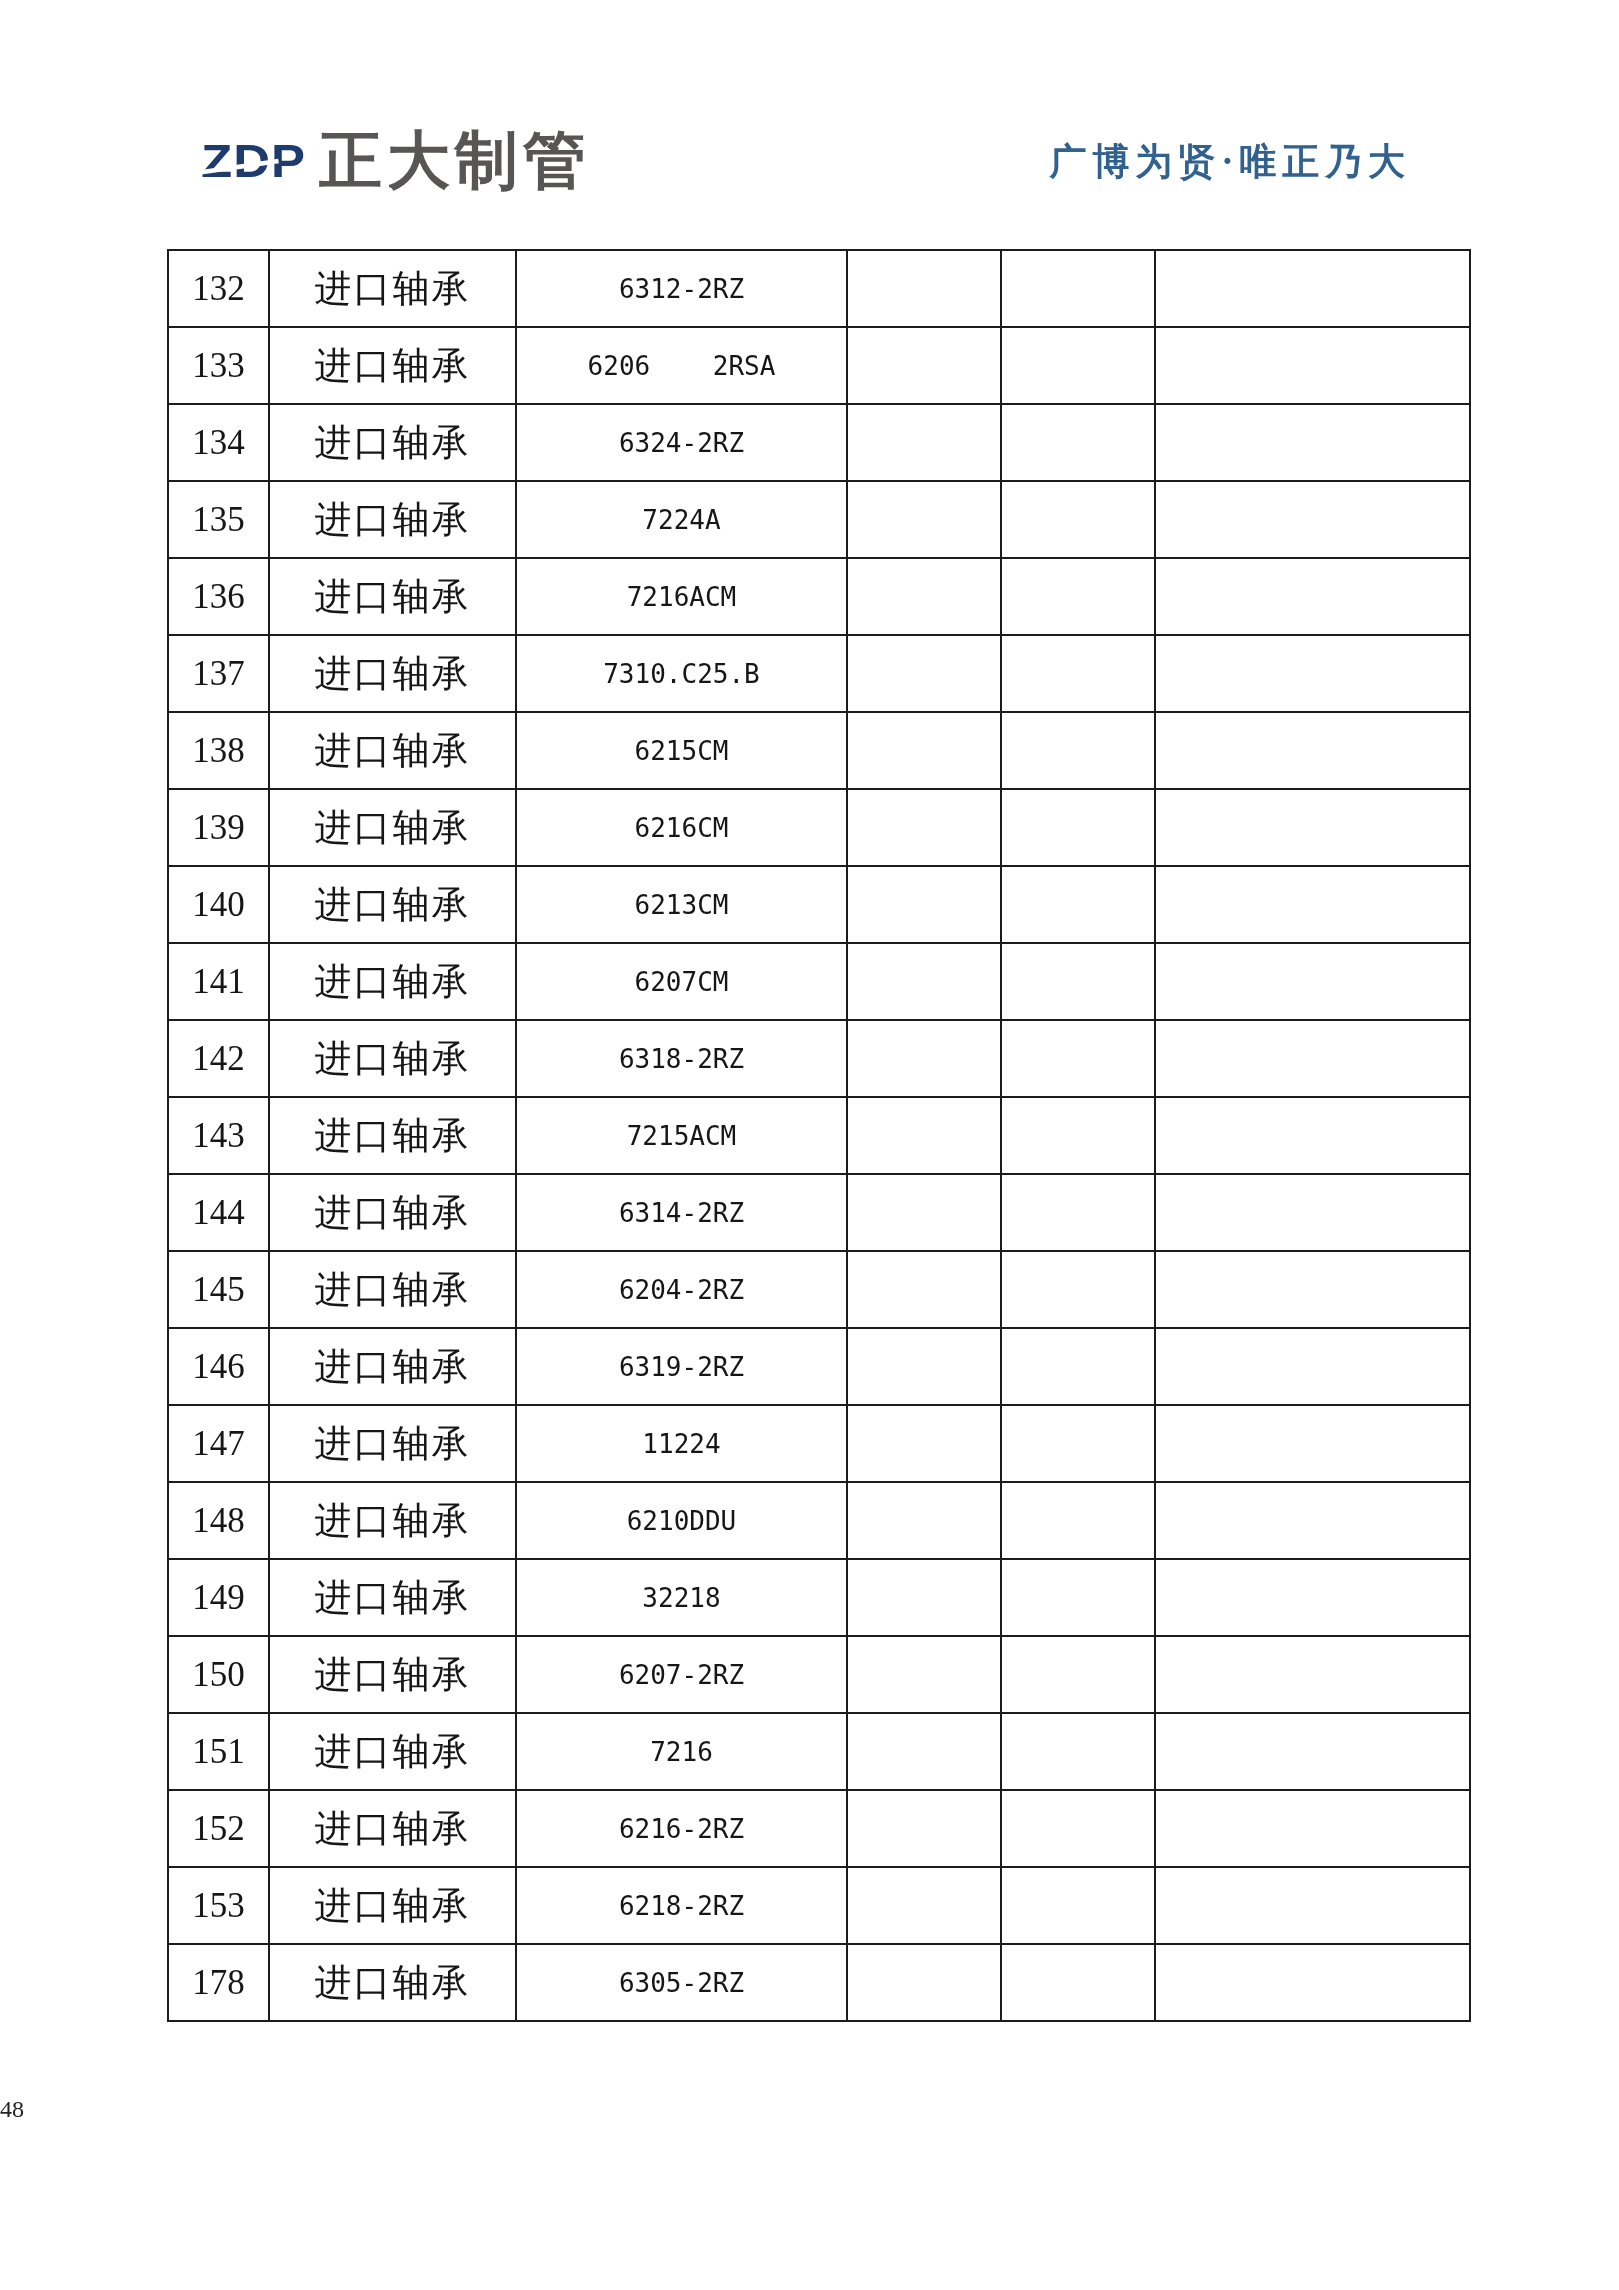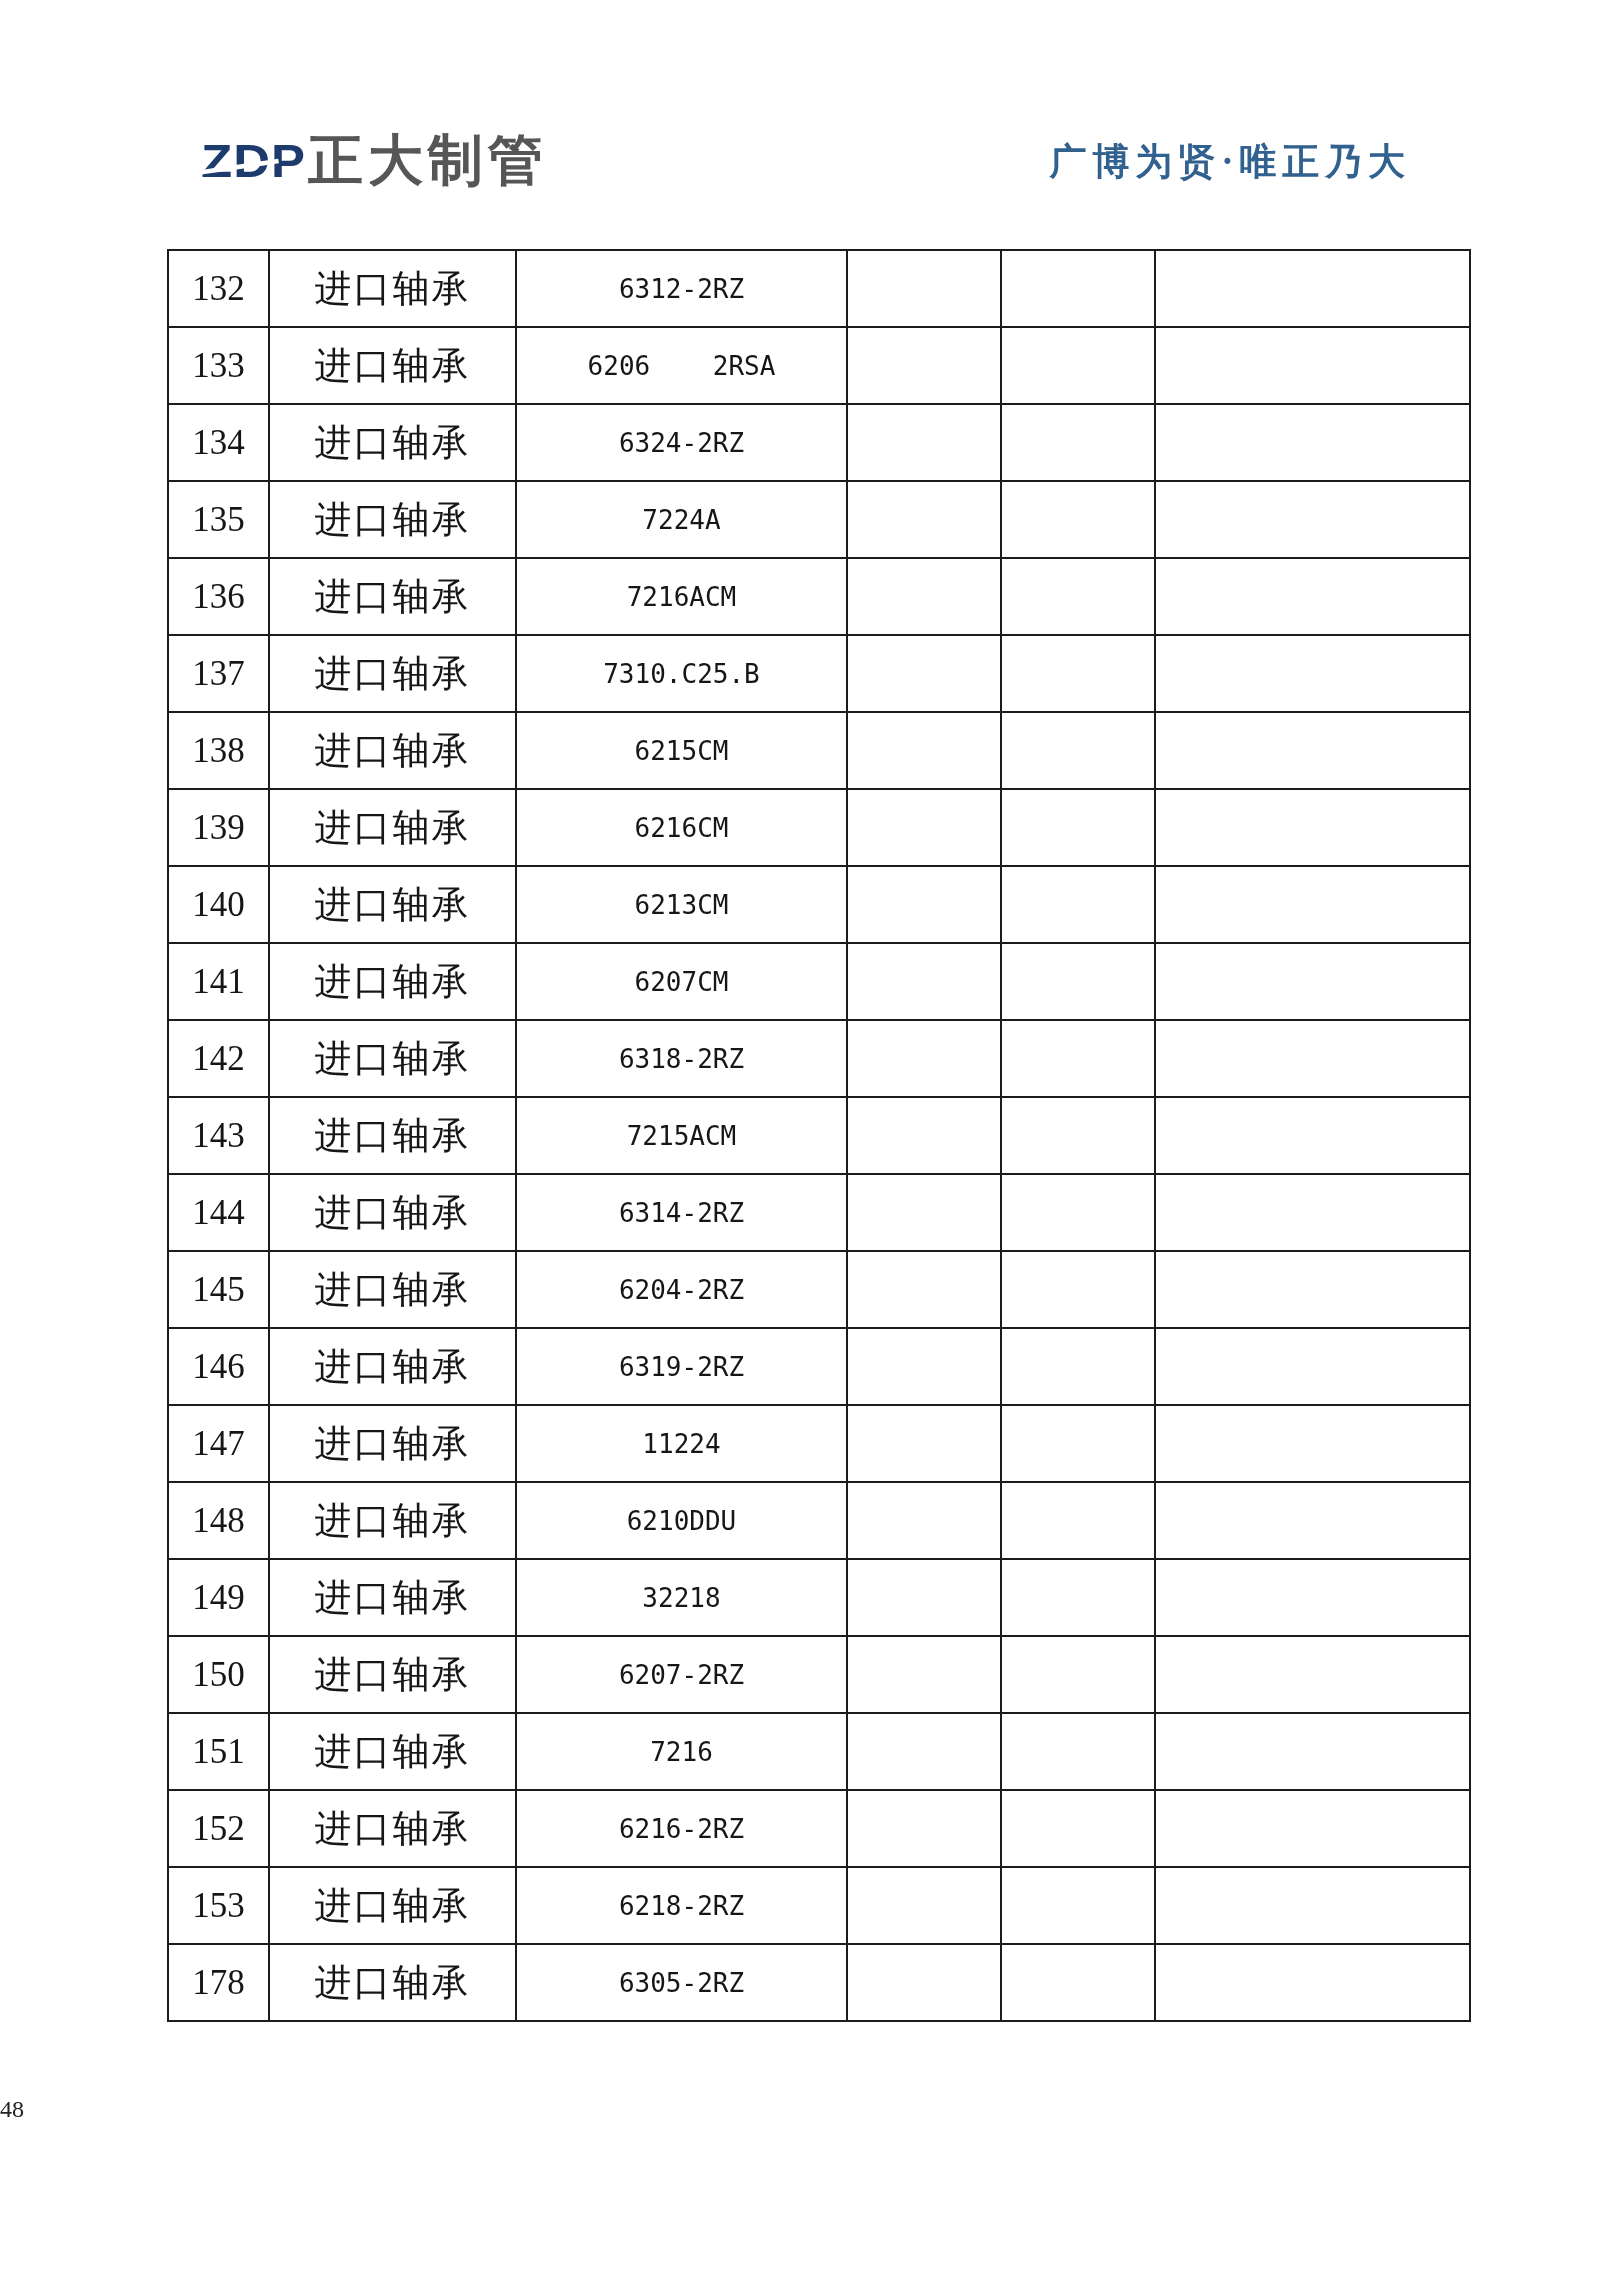--- a/index.html
+++ b/index.html
@@ -41,24 +41,24 @@
     position: absolute;
     left: -3.9px;
     top: 58%;
     width: 78%;
     height: 9%;
     background: #ffffff;
     transform: rotate(-9deg);
     pointer-events: none;
   }
   .company-name {
-    margin-left: 2px;
+    margin-left: 13px;
     font-family: "Liberation Sans", sans-serif;
     font-weight: 700;
-    font-size: 55px;
+    font-size: 63px;
     line-height: 1;
     letter-spacing: 4.9px;
     color: #585555;
     text-align: center;
   }
   .slogan {
     position: absolute;
     top: 143px;
     right: 208px;
     font-family: "Liberation Serif", serif;

